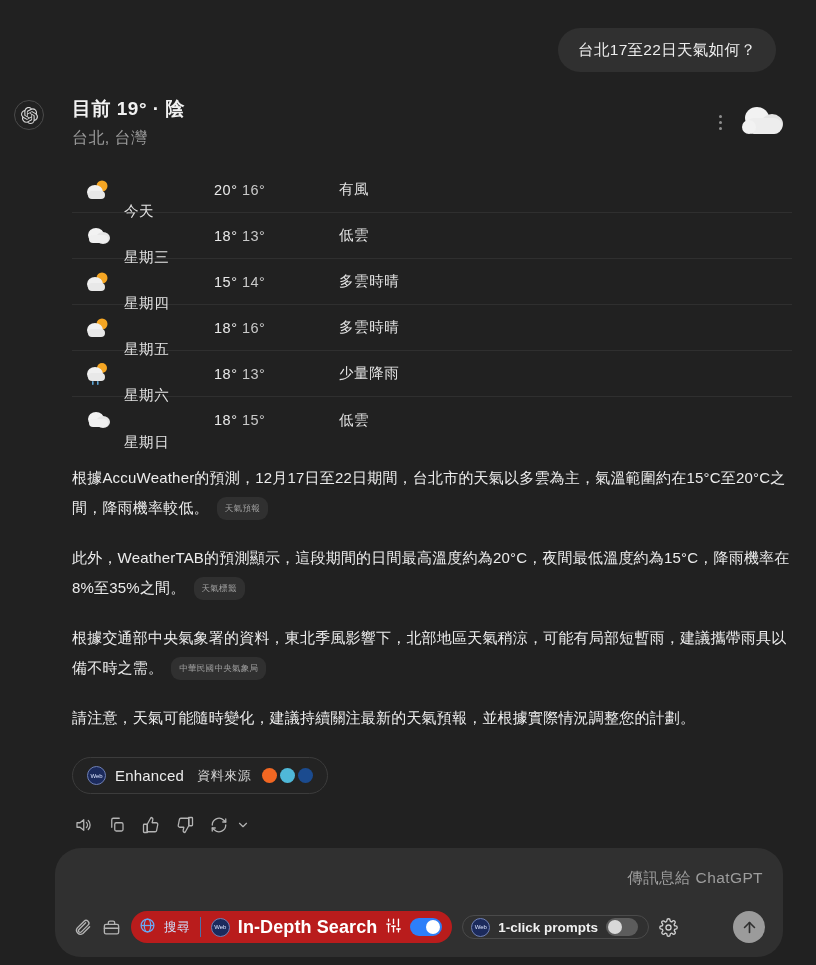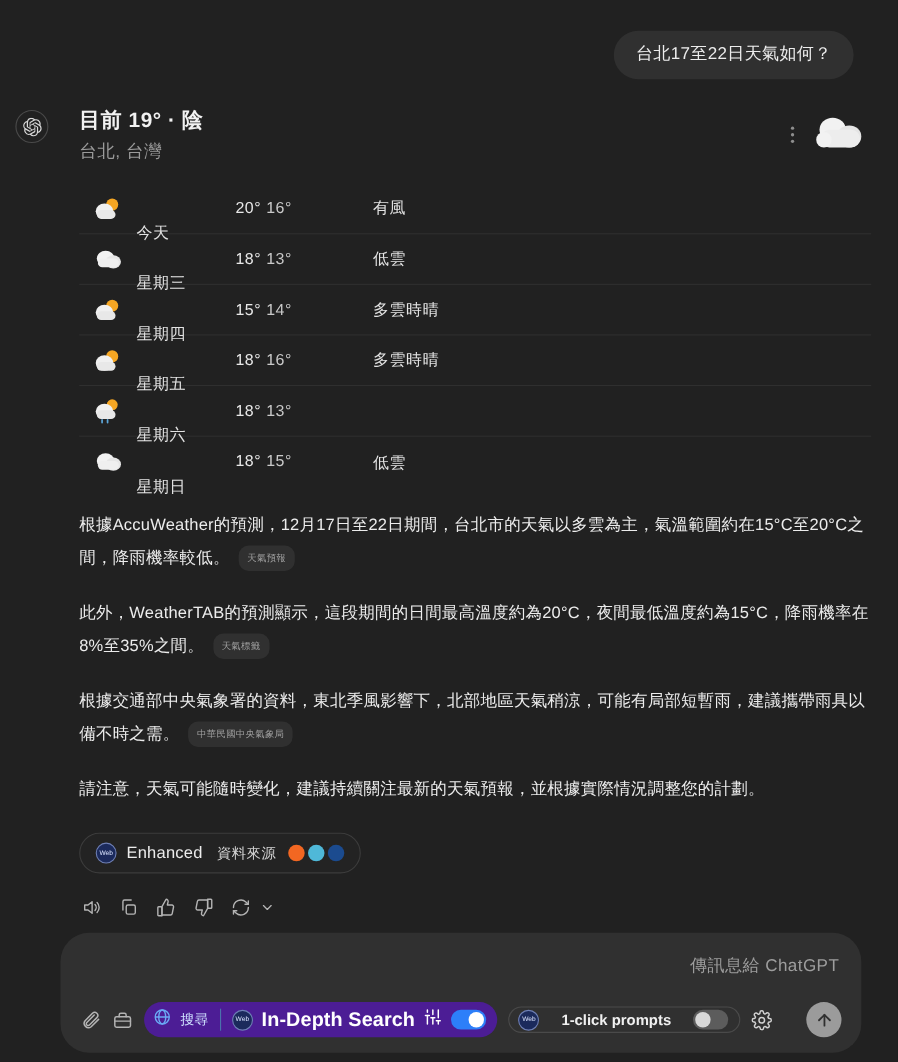--- a/index.html
+++ b/index.html
@@ -88,33 +88,33 @@
     position: absolute; left: 55px; right: 33px; bottom: 8px;
     background: #303030; border-radius: 26px;
     padding: 18px 18px 14px 18px;
     text-align: right;
   }
   .ph { color: #9d9d9d; font-size: 15.5px; letter-spacing: .4px; padding: 2px 2px 0 2px; }
   .c-row { display: flex; align-items: center; gap: 10px; margin-top: 22px; }
   .c-icon { cursor: pointer; display: flex; align-items: center; color: #b4b4b4; }
   .blue-pill {
     display: flex; align-items: center; gap: 8px;
-    background: #4c1d95; border-radius: 18px;
+    background: #b91c1c; border-radius: 18px;
     height: 32px; padding: 0 10px 0 8px; cursor: pointer;
   }
   .blue-pill .lbl { color: #cfe2ff; font-size: 12.5px; letter-spacing: .4px; }
   .divider-v { width: 1px; height: 20px; background: #4a72ab; margin: 0 2px; }
   .ids { color: #ffffff; font-size: 18px; font-weight: 700; letter-spacing: .1px; }
   .toggle { width: 32px; height: 18px; border-radius: 10px; position: relative; flex: 0 0 32px; }
   .toggle.on { background: #2d7ff9; }
   .toggle.on i { position: absolute; right: 2px; top: 2px; width: 14px; height: 14px; border-radius: 50%; background: #fff; }
   .toggle.off { background: #5c5c5c; }
   .toggle.off i { position: absolute; left: 2px; top: 2px; width: 14px; height: 14px; border-radius: 50%; background: #d8d8d8; }
   .gray-pill {
-    display: flex; align-items: center; gap: 20px;
+    display: flex; align-items: center; gap: 8px;
     border: 1px solid #4a4a4a; border-radius: 18px;
     height: 24px; padding: 0 10px 0 8px; cursor: pointer;
   }
   .gray-pill .lbl { color: #f0f0f0; font-size: 13.5px; font-weight: 700; }
   .webbadge {
     width: 19px; height: 19px; border-radius: 50%;
     background: #1b2a5c; border: 1px solid #6e7fb5;
     display: flex; align-items: center; justify-content: center;
     font-size: 6px; color: #dbe4ff; flex: 0 0 19px;
   }
@@ -240,20 +240,21 @@
                 <rect x="4" y="11" width="17" height="8" rx="4" fill="#e8e8e8"></rect>
                 <rect x="8" y="19" width="1.6" height="4" rx="0.8" fill="#5ba4d6"></rect>
                 <rect x="13" y="19" width="1.6" height="4" rx="0.8" fill="#5ba4d6"></rect>
               </svg>
             </div>
             <div class="wx-day">星期六</div>
             <div class="wx-temp">
               <span>18°</span>
               <span class="lo">13°</span>
             </div>
+            <div class="wx-cond">少量降雨</div>
           </div>
 
           <div class="wx-row">
             <div class="wx-ico">
               <svg width="28" height="22" viewBox="0 0 28 22">
                 <ellipse cx="12" cy="10" rx="8" ry="7" fill="#f2f2f2"></ellipse>
                 <ellipse cx="19" cy="13" rx="7" ry="6" fill="#e6e6e6"></ellipse>
                 <rect x="5" y="10" width="19" height="8" rx="4" fill="#efefef"></rect>
               </svg>
             </div>

